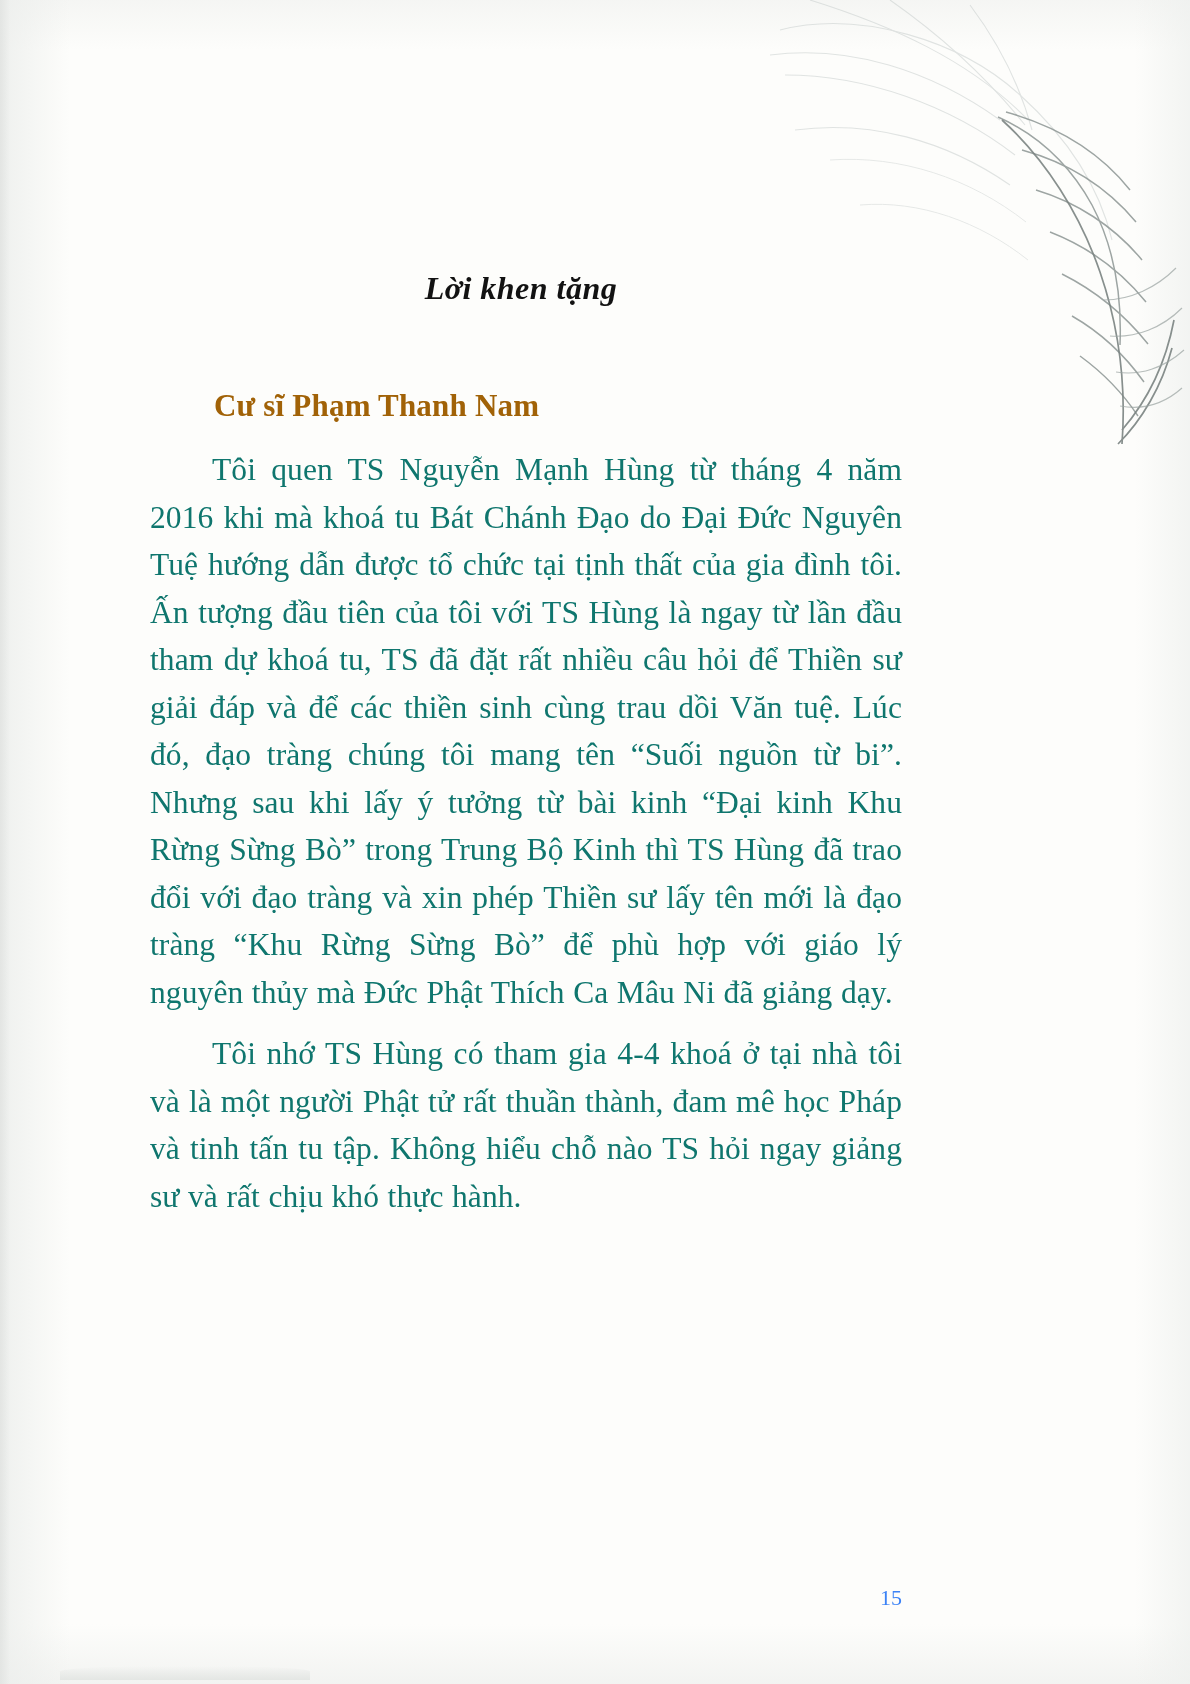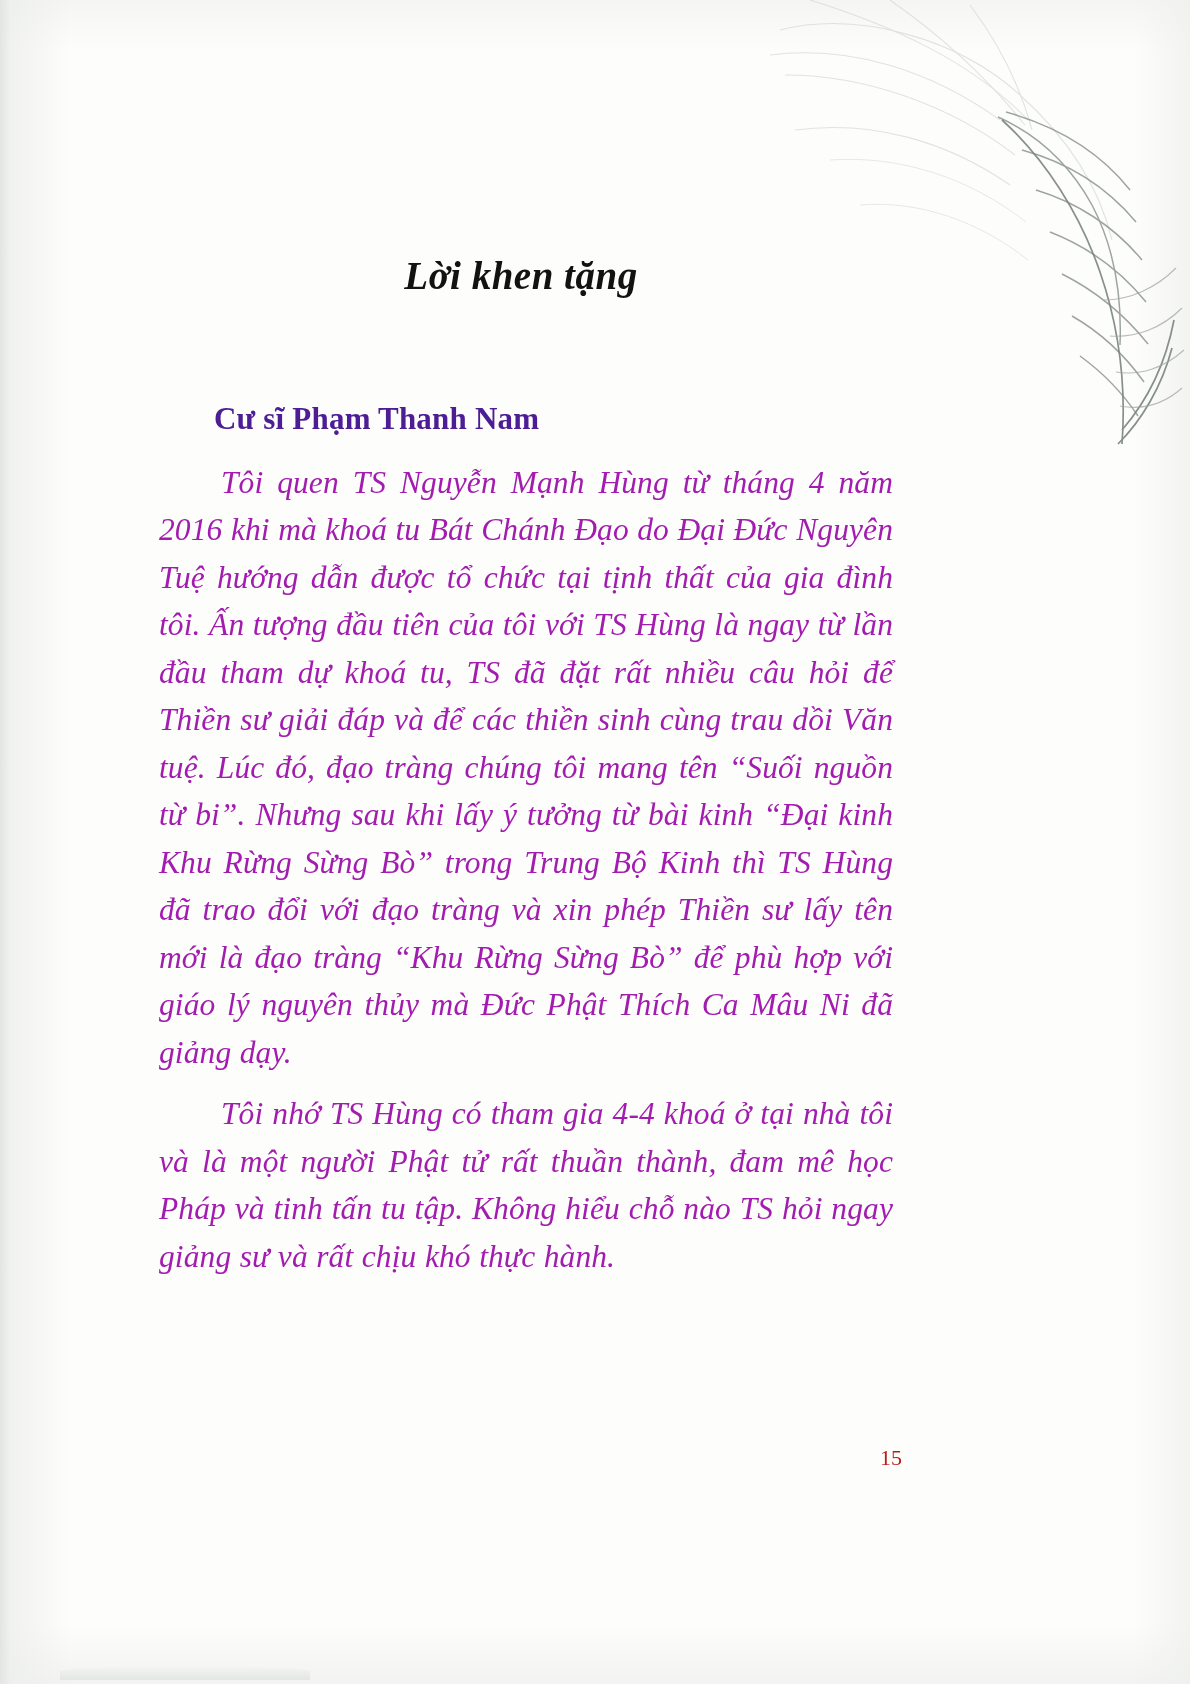--- a/index.html
+++ b/index.html
@@ -58,57 +58,56 @@
   .watermark svg { display: block; width: 100%; height: 100%; }
 
   
   .content {
     position: absolute;
     left: 150px;
     top: 255px;
     width: 752px;
   }
   .doc-title {
-    font-size: 39px;
+    font-size: 32px;
     font-weight: bold;
     font-style: italic;
     text-align: center;
     color: #121212;
     letter-spacing: 0.5px;
-    margin: 0 0 0 -10px;
+    margin: 16px 0 0 -10px;
     line-height: 1.1;
   }
   .byline {
     font-size: 31px;
     font-weight: bold;
-    color: #4c1d95;
-    margin: 103px 0 0 64px;
+    color: #a16207;
+    margin: 82px 0 0 64px;
     letter-spacing: 0.2px;
   }
   p.body-par {
     font-size: 31.5px;
     line-height: 47.5px;
-    color: #a21caf;
+    color: #0f766e;
     text-align: justify;
     text-justify: inter-word;
     text-indent: 62px;
-    margin: 9px;
+    margin: 0;
     letter-spacing: 0.1px;
     word-spacing: 0.5px;
-    font-style: italic;
   }
   p.body-par.first { margin-top: 22px; }
   p.body-par + p.body-par { margin-top: 14px; }
 
   .folio {
     position: absolute;
     right: 0;
-    top: 1190px;
+    top: 1330px;
     font-size: 22px;
-    color: #b91c1c;
+    color: #3b82f6;
     font-family: "Liberation Serif", "DejaVu Serif", serif;
   }
 </style>
 </head>
 <body>
 
 <div class="page">
 
   <div class="paper-tint"></div>
   <div class="scan-edge-left"></div>

